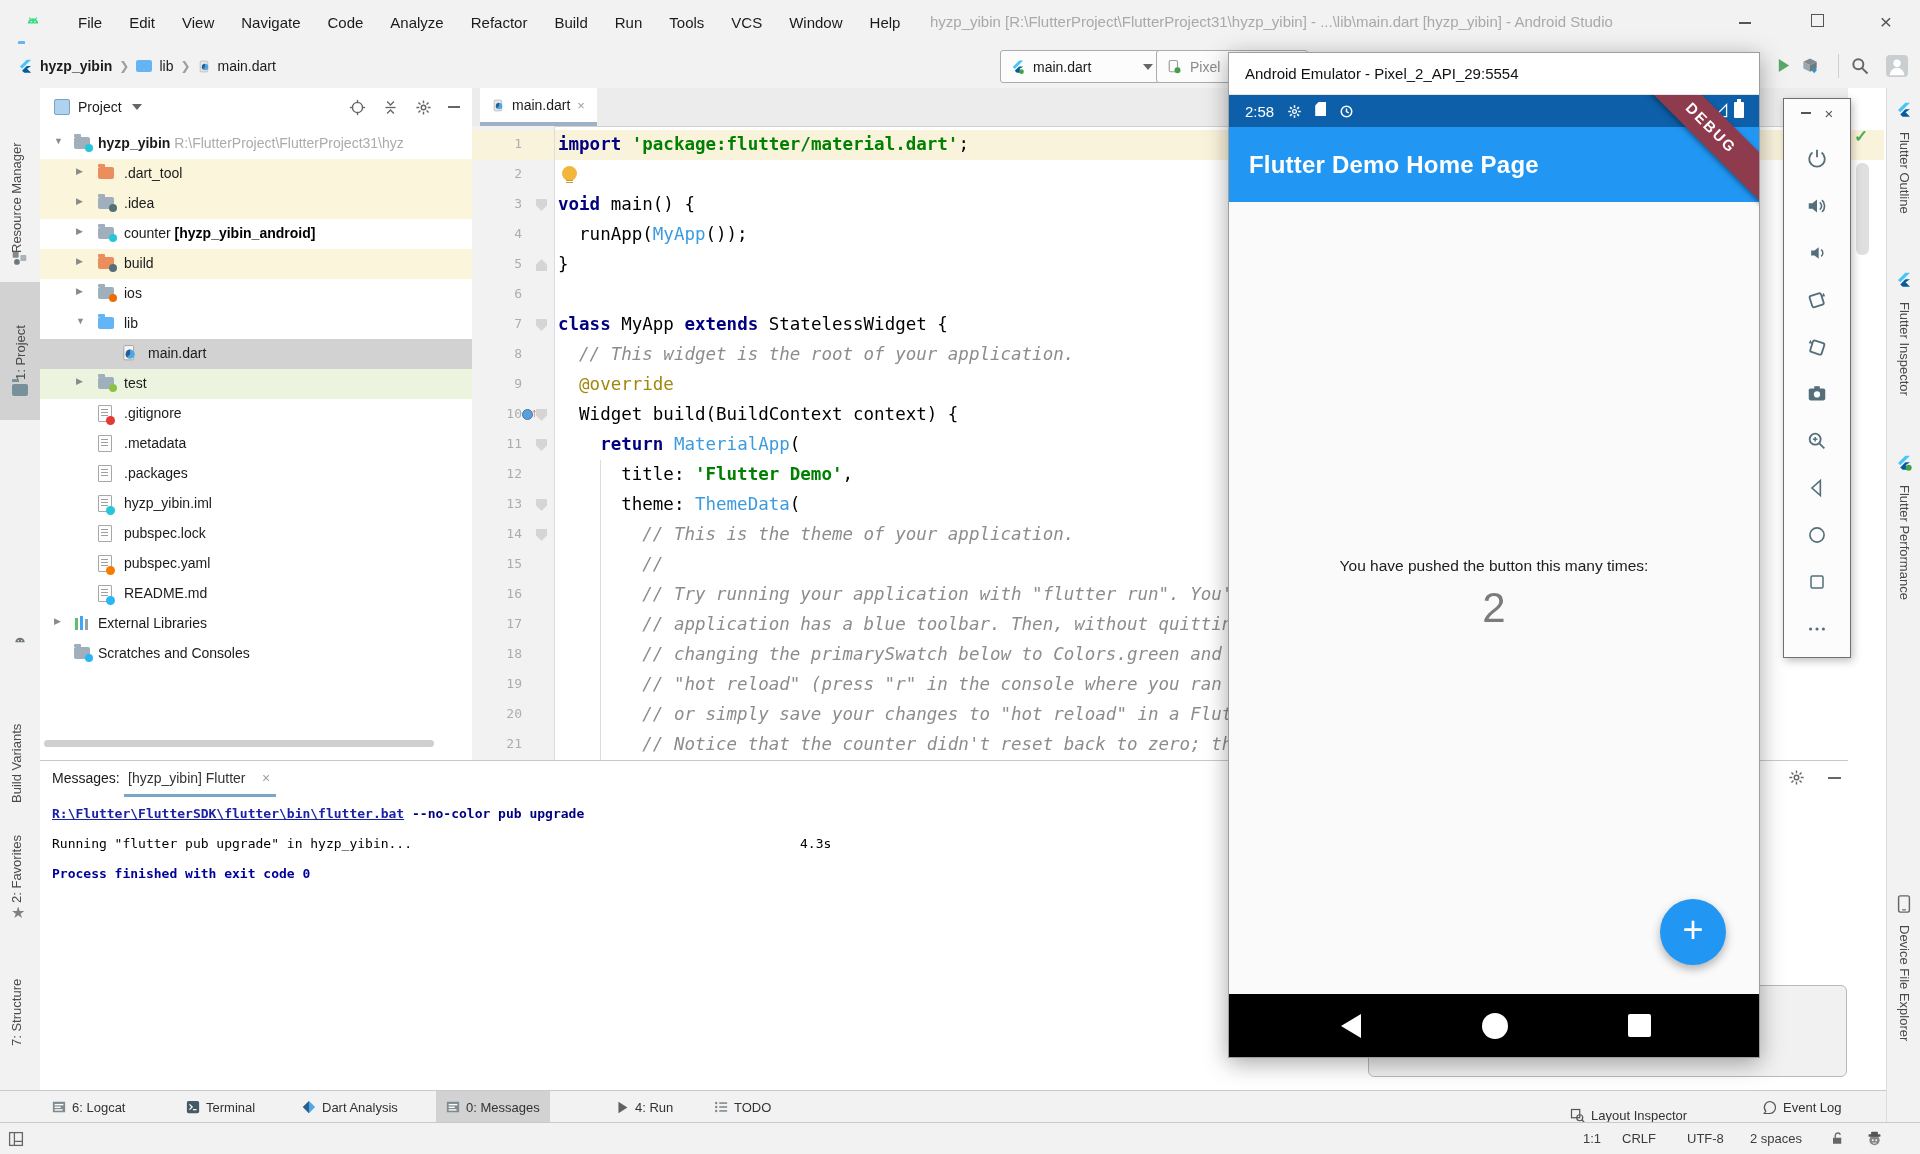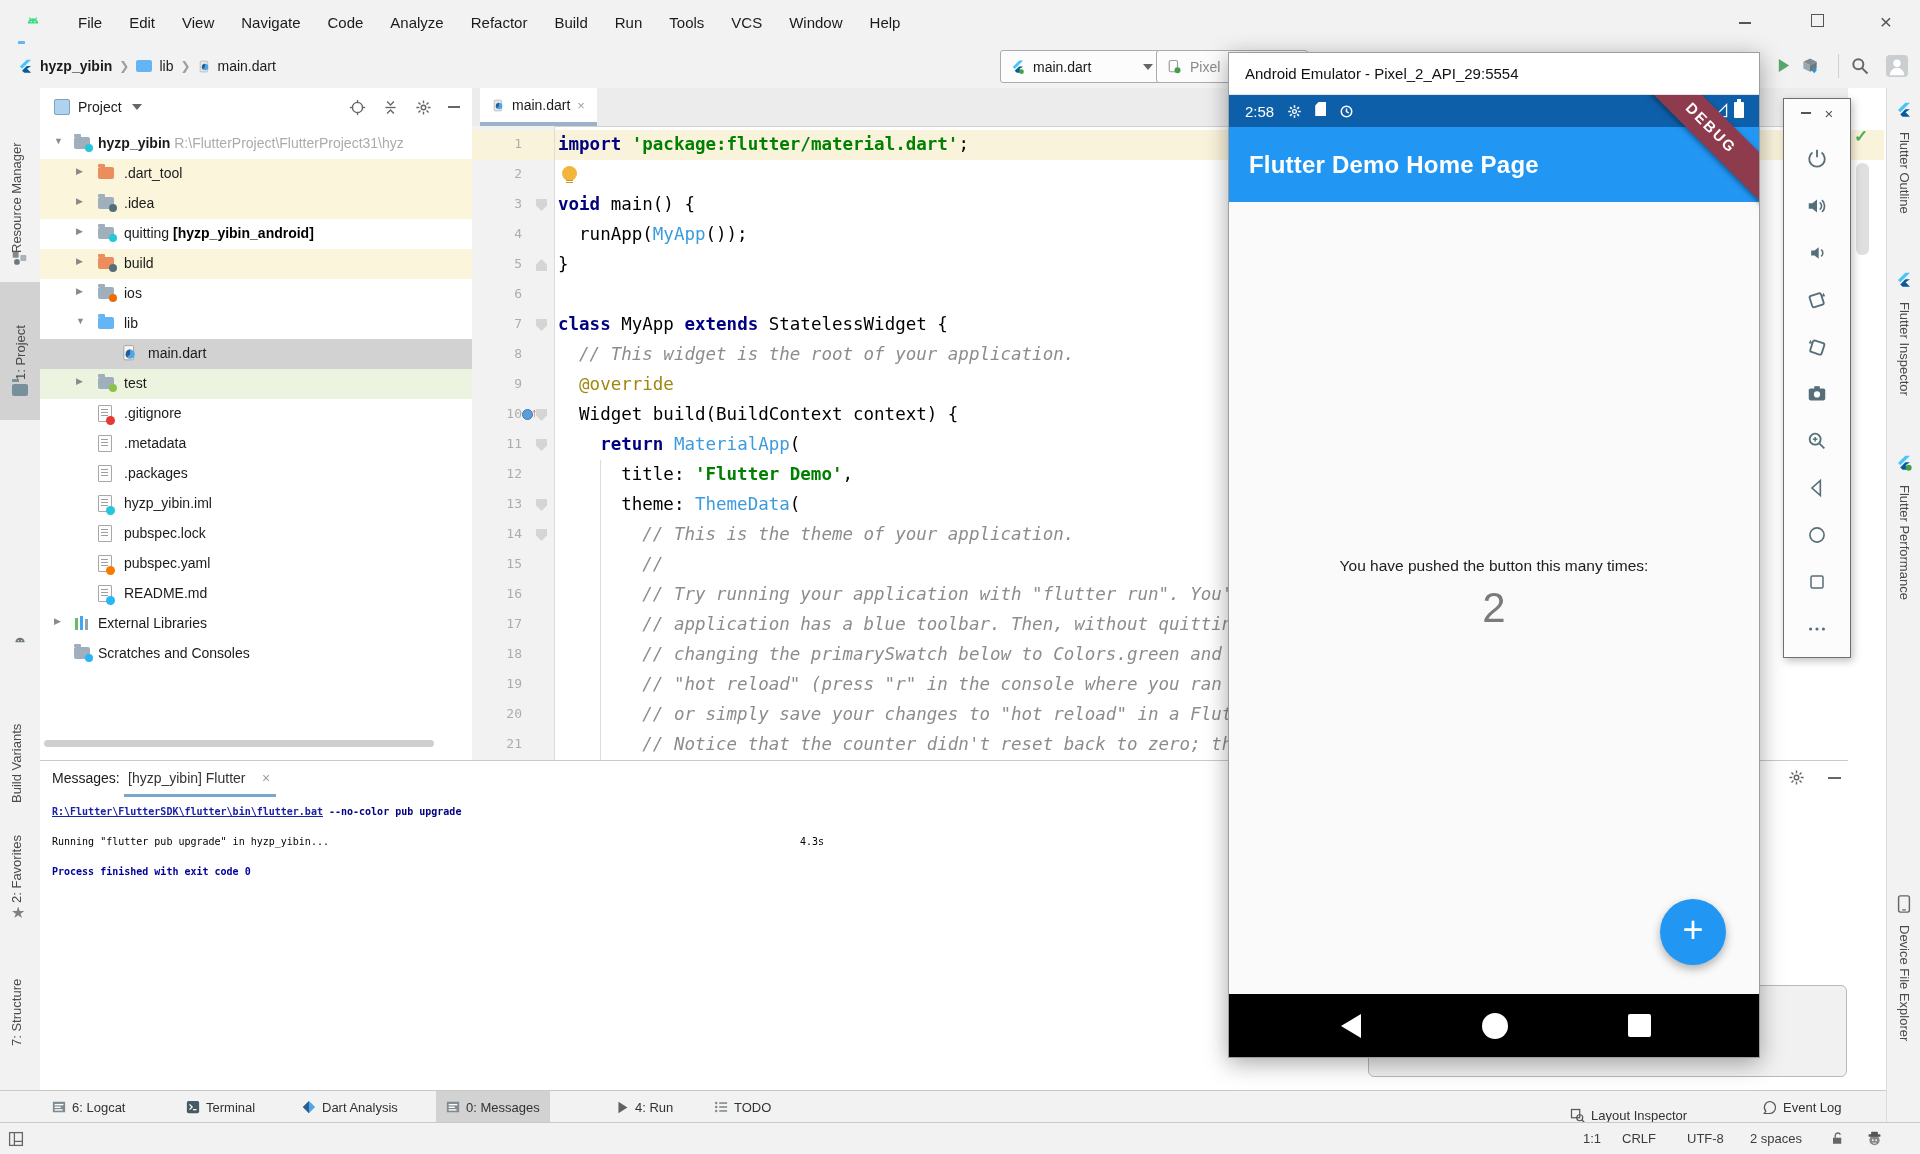--- a/index.html
+++ b/index.html
@@ -67,21 +67,21 @@
   .indent-guide{position:absolute;left:128px;top:372px;width:1px;height:300px;background:#DCDCDC;}
   .bulb{position:absolute;left:90px;width:15px;height:15px;border-radius:50%;background:#F2B63C;top:6px;}
   .bulb::after{content:"";position:absolute;left:4px;top:14px;width:7px;height:4px;
      background:repeating-linear-gradient(#C99A2E 0 1px,transparent 1px 2px);}
   .echeck{position:absolute;left:1382px;top:38px;color:#4CAF50;font-size:17px;font-weight:bold;z-index:4;}
   .ethumb{position:absolute;left:1384px;top:75px;width:13px;height:92px;background:#DFDFDF;border-radius:6px;z-index:4;}
   
   .messages{left:40px;top:760px;width:1808px;height:330px;background:#fff;border-top:1px solid #C9C9C9;}
   .mheader{position:absolute;left:0;top:0;width:100%;height:37px;font-size:14px;}
   .mtab-underline{position:absolute;left:76px;top:33px;width:118px;height:3px;background:#79A7C9;}
-  .console{font-family:"DejaVu Sans Mono",monospace;font-size:10px;white-space:pre;}
+  .console{font-family:"DejaVu Sans Mono",monospace;font-size:13px;white-space:pre;}
   .mlink{color:#1A21A8;font-weight:bold;text-decoration:underline;}
   .margs{color:#000080;font-weight:bold;}
   .mproc{color:#00009B;font-weight:bold;}
   
   .bottombar{left:0;top:1090px;width:1920px;height:32px;background:#F2F2F2;border-top:1px solid #C9C9C9;font-size:13px;}
   .btab{position:absolute;top:0;height:32px;display:flex;align-items:center;gap:6px;padding:0 10px;color:#333;}
   .btab.active{background:#D2D2D2;}
   .statusbar{left:0;top:1122px;width:1920px;height:32px;background:#F2F2F2;border-top:1px solid #C9C9C9;font-size:13px;color:#3c3c3c;}
   .sitem{position:absolute;top:0;height:32px;line-height:32px;}
   
@@ -141,20 +141,21 @@
         <span>Code</span>
         <span>Analyze</span>
         <span>Refactor</span>
         <span>Build</span>
         <span>Run</span>
         <span>Tools</span>
         <span>VCS</span>
         <span>Window</span>
         <span>Help</span>
       </div>
+    <div class="win-title">hyzp_yibin [R:\FlutterProject\FlutterProject31\hyzp_yibin] - ...\lib\main.dart [hyzp_yibin] - Android Studio</div>
     <div class="winbtn" style="left:1731px;"><span class="minbar"></span></div>
     <div class="winbtn" style="left:1803px;"><span class="maxbox"></span></div>
     <div class="winbtn" style="left:1872px;font-size:21px;">×</div>
   </div>
 
   <div class="abs toolbar">
     <div class="crumbs">
       <span>
         <svg width="15" height="15" viewBox="0 0 24 24">
             <path d="M14 1 3 12l3.4 3.4L21 1z" fill="#47C5FB"></path>
@@ -297,21 +298,21 @@
           <span class="ficon" style="left: 58px;">
             <span class="dot" style="background: rgb(84, 110, 122);"></span>
           </span>
           <span class="lbl" style="left: 84px;"><span>.idea</span></span>
         </div>
         <div class="trow white" style="top: 131px;">
           <span class="arr" style="left: 36px; font-size: 9px;">▶</span>
           <span class="ficon" style="left: 58px;">
             <span class="dot" style="background: rgb(38, 198, 218);"></span>
           </span>
-          <span class="lbl" style="left: 84px;"><span>quitting</span><span class="sfx"> [hyzp_yibin_android]</span></span>
+          <span class="lbl" style="left: 84px;"><span>counter</span><span class="sfx"> [hyzp_yibin_android]</span></span>
         </div>
         <div class="trow cream" style="top: 161px;">
           <span class="arr" style="left: 36px; font-size: 9px;">▶</span>
           <span class="ficon orange" style="left: 58px;">
             <span class="dot" style="background: rgb(84, 110, 122);"></span>
           </span>
           <span class="lbl" style="left: 84px;"><span>build</span></span>
         </div>
         <div class="trow white" style="top: 191px;">
           <span class="arr" style="left: 36px; font-size: 9px;">▶</span>

